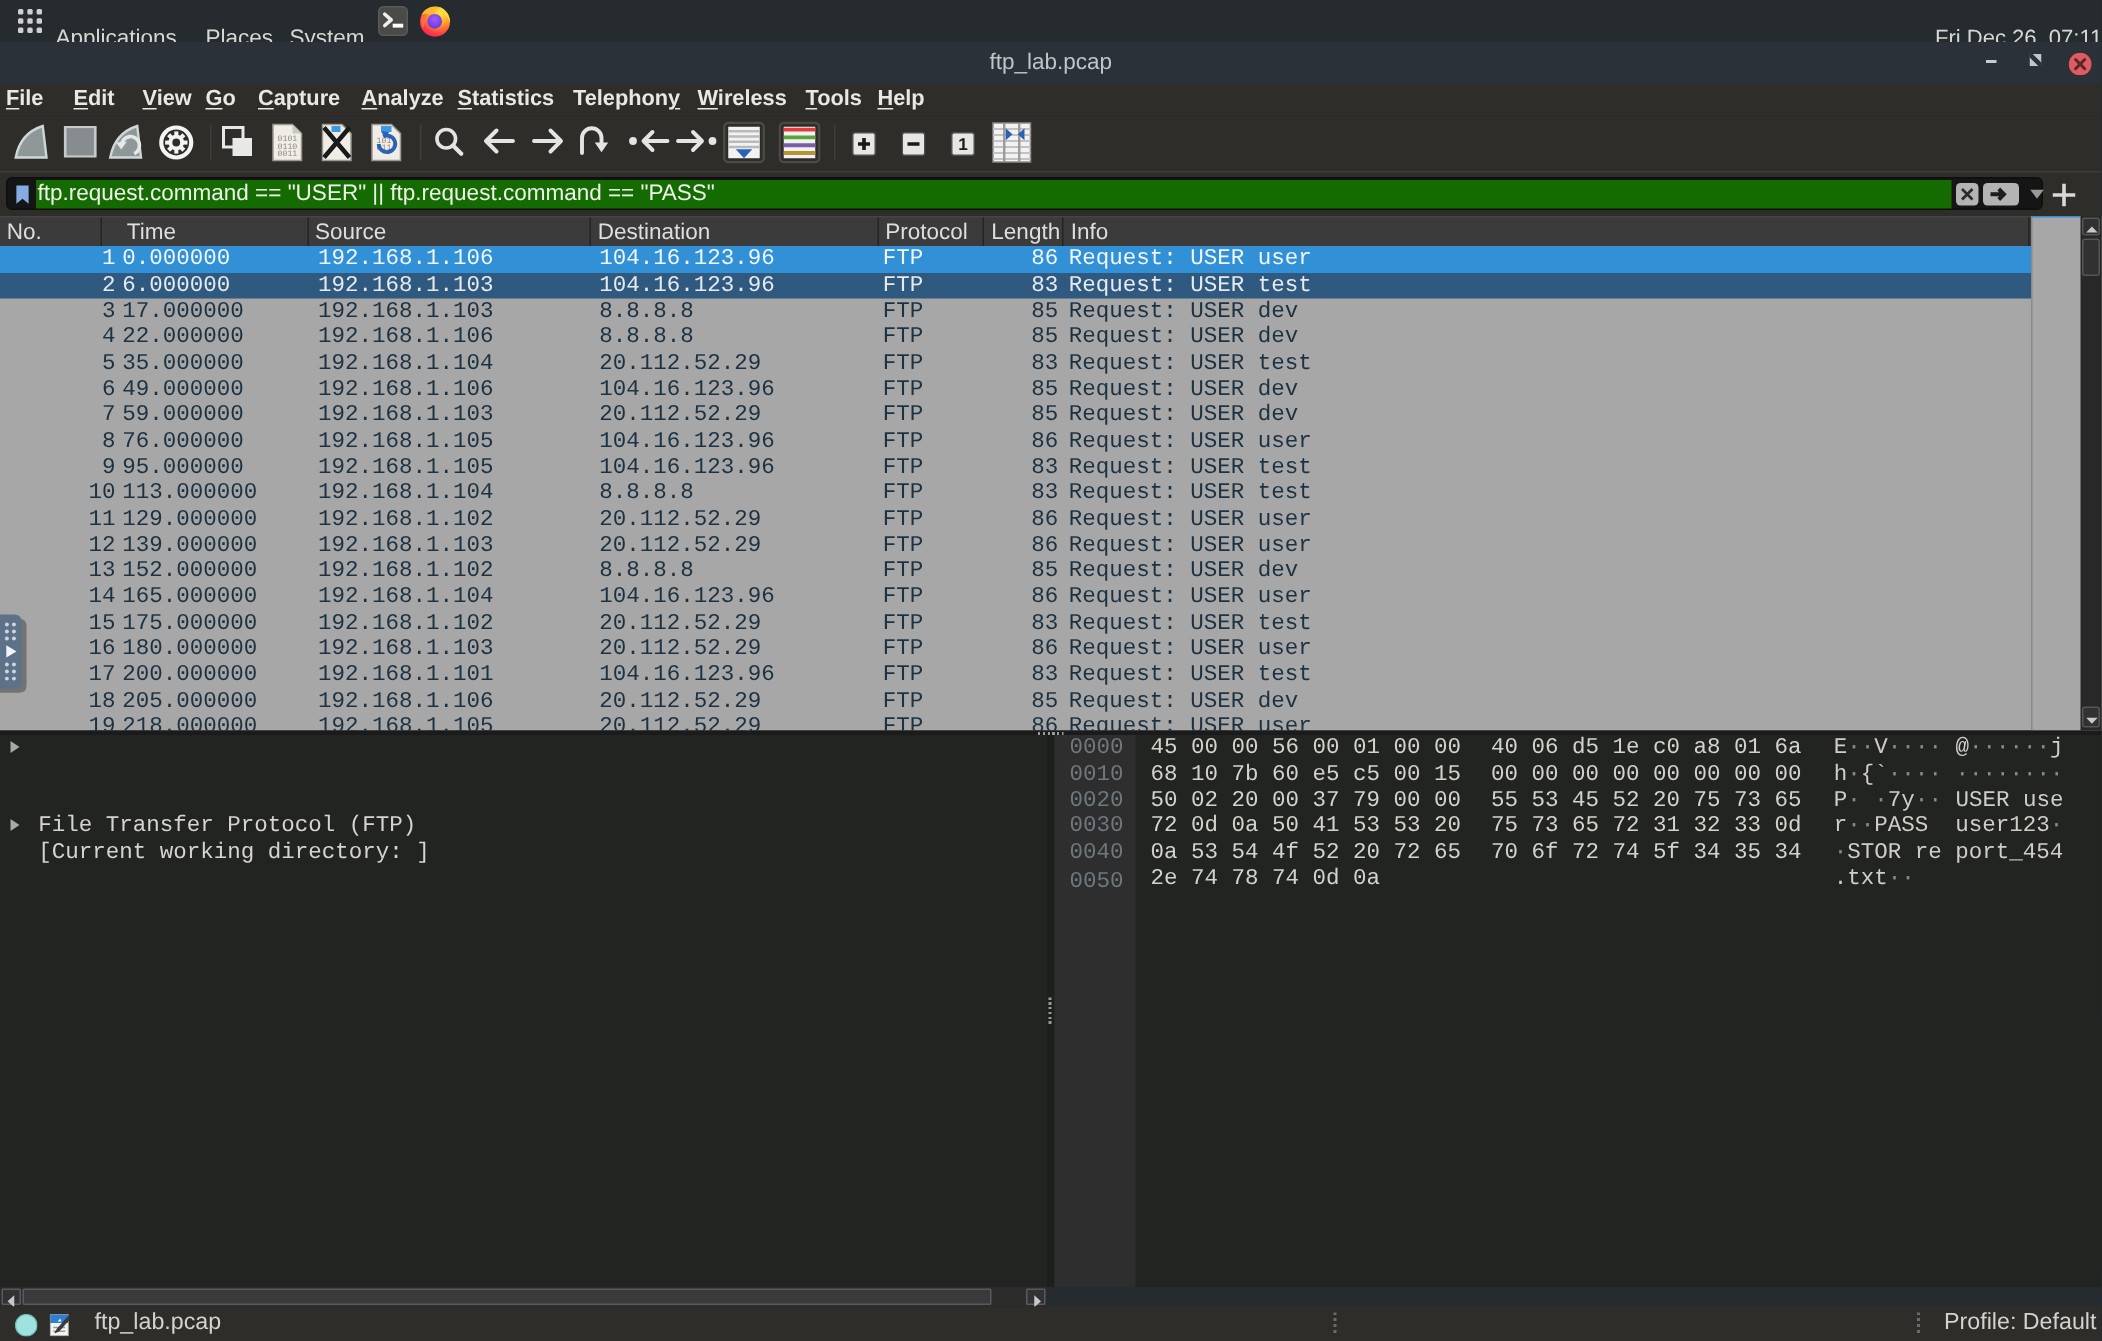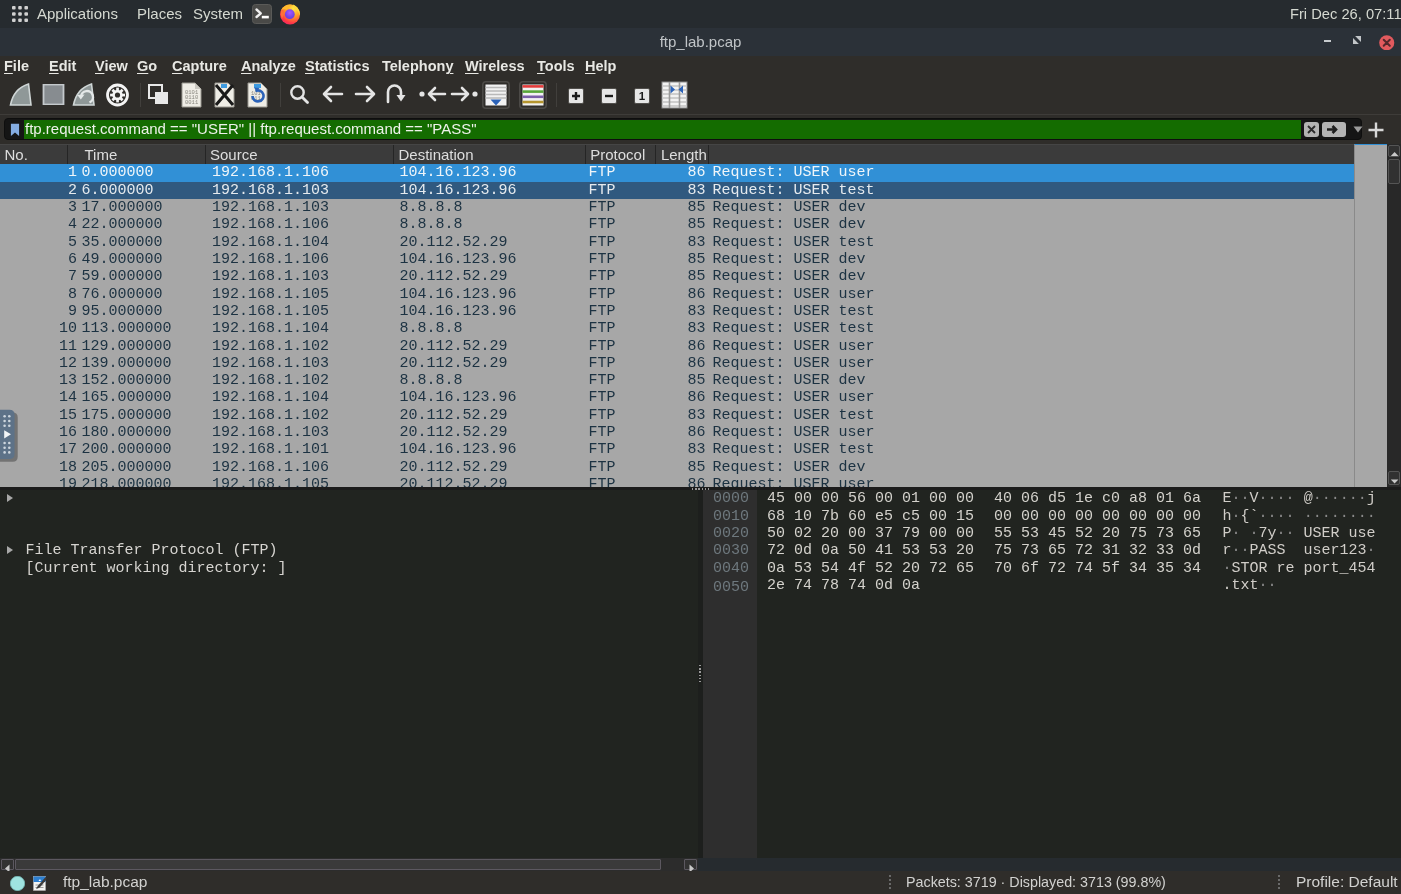--- a/index.html
+++ b/index.html
@@ -1,21 +1,21 @@
 <!DOCTYPE html>
 <html><head><meta charset="utf-8">
 <style>
 * { margin:0; padding:0; box-sizing:border-box; }
 html,body { width:1401px; height:894px; overflow:hidden; background:#262b2f;
   font-family:"Liberation Sans", sans-serif; }
 .abs { position:absolute; }
 #page { position:relative; width:1401px; height:894px; }
 
 #panel { left:0; top:0; width:1401px; height:28px; background:#262b2f; color:#d5d9d1; font-size:15px; }
-#panel .mi { position:absolute; top:0; line-height:28px; white-space:nowrap; }
+#panel .mi { position:absolute; top:12px; line-height:28px; white-space:nowrap; }
 
 #titlebar { left:0; top:28px; width:1401px; height:28px; background:#2b3138; }
 #title { width:100%; text-align:center; color:#c0c4c7; font-size:15px; line-height:27px; }
 
 #menubar { left:0; top:56px; width:1401px; height:21px; background:#2f2d2a; color:#e8e8e4; font-size:14.5px; }
 #menubar span.m { position:absolute; top:0; line-height:21px;font-weight:bold; }
 #menubar u { text-decoration-thickness:1px; text-underline-offset:2px; }
 
 #toolbar { left:0; top:77px; width:1401px; height:36.5px; background:#2f2d2a; }
 .tsep { position:absolute; top:6px; width:1px; height:24px; background:#413f3c; }
@@ -286,20 +286,21 @@
  </svg>
 </div>
 <div id="plist" class="abs">
       <div id="phead">
         <div class="hc" style="left:0px;width:68px"><span>No.</span></div>
         <div class="hc" style="left:80px;width:125.5px"><span>Time</span></div>
         <div class="hc" style="left:205.5px;width:188.5px"><span>Source</span></div>
         <div class="hc" style="left:394px;width:191.7px"><span>Destination</span></div>
         <div class="hc" style="left:585.7px;width:70.7px"><span>Protocol</span></div>
         <div class="hc" style="left:656.4px;width:52.9px"><span>Length</span></div>
+        <div class="hc" style="left:709.3px;width:644.2px"><span>Info</span></div>
       </div>
       <div class="prow" style="top:20.30px;background:#3190d6;color:#eff5f9"><span class="c-no">1</span><span class="c-time">0.000000</span><span class="c-src">192.168.1.106</span><span class="c-dst">104.16.123.96</span><span class="c-pro">FTP</span><span class="c-len">86</span><span class="c-info">Request: USER user</span></div>
       <div class="prow" style="top:37.62px;background:#30597f;color:#e5eaee"><span class="c-no">2</span><span class="c-time">6.000000</span><span class="c-src">192.168.1.103</span><span class="c-dst">104.16.123.96</span><span class="c-pro">FTP</span><span class="c-len">83</span><span class="c-info">Request: USER test</span></div>
       <div class="prow" style="top:54.94px;color:#1c3242"><span class="c-no">3</span><span class="c-time">17.000000</span><span class="c-src">192.168.1.103</span><span class="c-dst">8.8.8.8</span><span class="c-pro">FTP</span><span class="c-len">85</span><span class="c-info">Request: USER dev</span></div>
       <div class="prow" style="top:72.26px;color:#1c3242"><span class="c-no">4</span><span class="c-time">22.000000</span><span class="c-src">192.168.1.106</span><span class="c-dst">8.8.8.8</span><span class="c-pro">FTP</span><span class="c-len">85</span><span class="c-info">Request: USER dev</span></div>
       <div class="prow" style="top:89.58px;color:#1c3242"><span class="c-no">5</span><span class="c-time">35.000000</span><span class="c-src">192.168.1.104</span><span class="c-dst">20.112.52.29</span><span class="c-pro">FTP</span><span class="c-len">83</span><span class="c-info">Request: USER test</span></div>
       <div class="prow" style="top:106.90px;color:#1c3242"><span class="c-no">6</span><span class="c-time">49.000000</span><span class="c-src">192.168.1.106</span><span class="c-dst">104.16.123.96</span><span class="c-pro">FTP</span><span class="c-len">85</span><span class="c-info">Request: USER dev</span></div>
       <div class="prow" style="top:124.22px;color:#1c3242"><span class="c-no">7</span><span class="c-time">59.000000</span><span class="c-src">192.168.1.103</span><span class="c-dst">20.112.52.29</span><span class="c-pro">FTP</span><span class="c-len">85</span><span class="c-info">Request: USER dev</span></div>
       <div class="prow" style="top:141.54px;color:#1c3242"><span class="c-no">8</span><span class="c-time">76.000000</span><span class="c-src">192.168.1.105</span><span class="c-dst">104.16.123.96</span><span class="c-pro">FTP</span><span class="c-len">86</span><span class="c-info">Request: USER user</span></div>
       <div class="prow" style="top:158.86px;color:#1c3242"><span class="c-no">9</span><span class="c-time">95.000000</span><span class="c-src">192.168.1.105</span><span class="c-dst">104.16.123.96</span><span class="c-pro">FTP</span><span class="c-len">83</span><span class="c-info">Request: USER test</span></div>
@@ -401,16 +402,15 @@
    <rect x="0.5" y="0.5" width="12" height="14" fill="#f4f4f2" stroke="#b0b0b0" stroke-width="0.6"></rect>
    <rect x="0.5" y="0.5" width="12" height="5.5" fill="#2d7fd0"></rect>
    <path d="M7 3 L5.5 5 L8 5 Z" fill="#ffffff"></path>
    <g stroke="#9a9a98" stroke-width="1">
           <path d="M2.5 9 h8 M2.5 11.5 h8"></path>
         </g>
    <path d="M12.8 1.2 L5.2 9.8 L3.6 12.6 L6.6 11.2 L14 2.8 Z" fill="#3c3c3c" stroke="#2a2a2a" stroke-width="0.5"></path>
  </svg>
  <span class="st" style="left:63px;font-size:15.5px">ftp_lab.pcap</span>
  <div class="dotsep" style="left:889px"></div>
- <span class="st" style="left:906px;font-size:14.3px">Packets: 3719 · Displayed: 3713 (99.8%)</span>
  <div class="dotsep" style="left:1278px"></div>
  <span class="st" style="left:1296px;font-size:15.5px">Profile: Default</span>
 </div>
 </div>
 </body></html>

